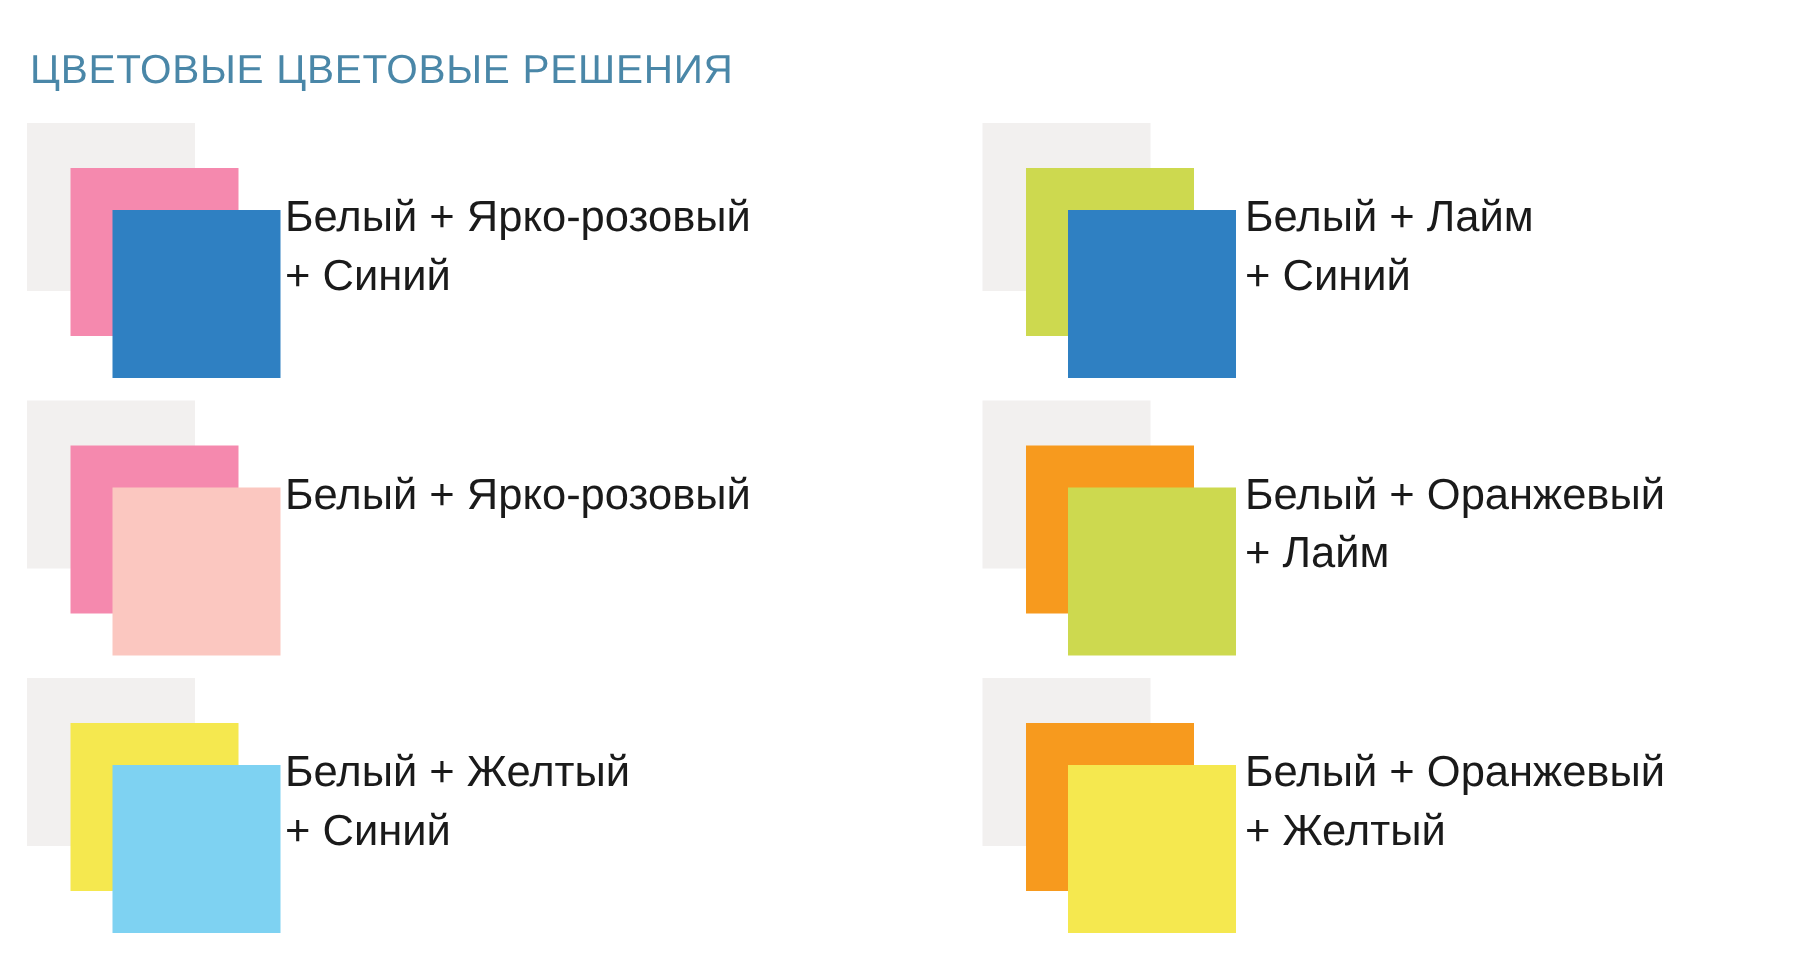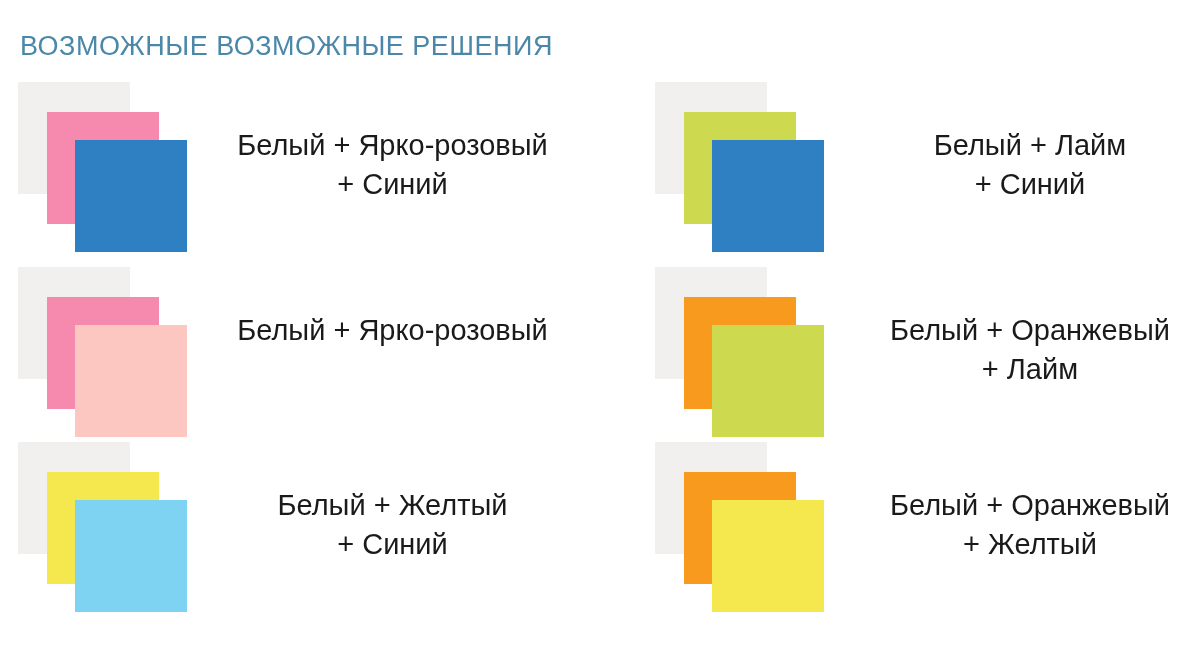--- a/index.html
+++ b/index.html
@@ -48,21 +48,21 @@
     position: absolute;
     width: 600px;
     height: 185px;
   }
 
   .combo-row.col-left  { left: 0px; }
   .combo-row.col-right { left: 637px; }
 
   .combo-row.row-0 { top: 0px; }
   .combo-row.row-1 { top: 185px; }
-  .combo-row.row-2 { top: 360px; text-decoration: underline; }
+  .combo-row.row-2 { top: 370px; text-decoration: underline; }
 
   
   .swatch-stack {
     position: absolute;
     left: 18px;
     top: 12px;
     width: 185px;
     height: 168px;
   }
 
@@ -75,42 +75,42 @@
   .swatch.back   { left: 0px;  top: 0px; }
   .swatch.middle { left: 29px; top: 30px; }
   .swatch.front  { left: 57px; top: 58px; }
 
   
   .combo-caption {
     position: absolute;
     left: 190px;
     top: 56px;
     width: 405px;
-    text-align: center;
+    text-align: left;
     font-size: 29px;
     line-height: 1.34;
     color: #1a1a1a;
     font-weight: 400;
     white-space: nowrap;
   }
 
   .combo-caption .line { display: block; }
   .combo-caption .line-2 { }
 
   .col-right .combo-caption {
     left: 193px;
     width: 400px;
   }
 </style>
 </head>
 <body>
 
 <div id="page">
 
-  <h1 class="page-title">ВОЗМОЖНЫЕ ВОЗМОЖНЫЕ РЕШЕНИЯ</h1>
+  <h1 class="page-title">ЦВЕТОВЫЕ ЦВЕТОВЫЕ РЕШЕНИЯ</h1>
 
   <div class="combo-grid">
       <div class="combo-row col-left row-0">
         <div class="swatch-stack">
           <div class="swatch back" title="Белый" style="background: rgb(242, 240, 239);"></div>
           <div class="swatch middle" title="Ярко-розовый" style="background: rgb(245, 137, 174);"></div>
           <div class="swatch front" title="Синий" style="background: rgb(47, 128, 194);"></div>
         </div>
         <div class="combo-caption">
           <span class="line line-1">Белый + Ярко-розовый</span>

